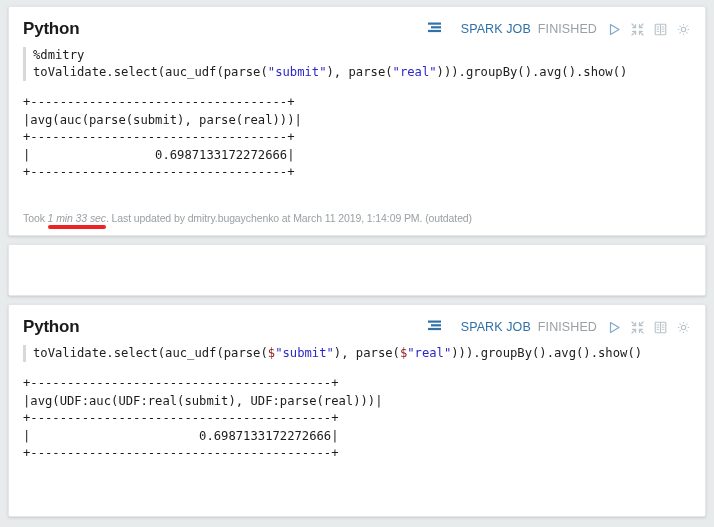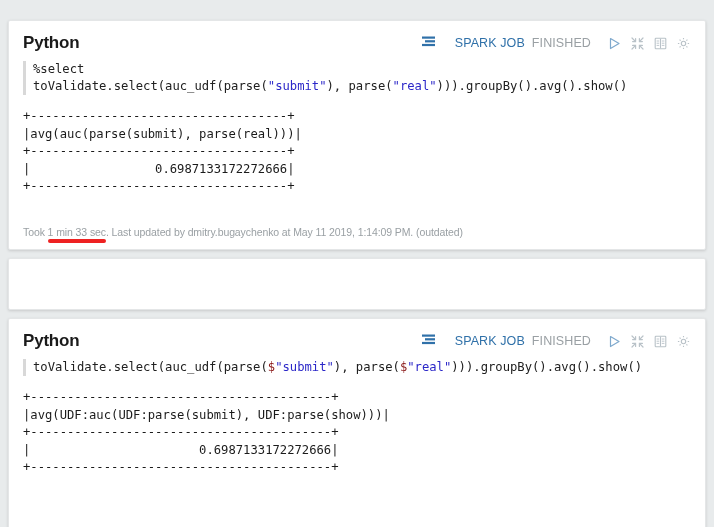--- a/index.html
+++ b/index.html
@@ -12,21 +12,21 @@
     background: #e8ebec;
     font-family: "Liberation Sans", sans-serif;
     overflow: hidden;
   }
   .page {
     width: 714px;
     height: 527px;
     position: relative;
     background: #e8ebec;
     box-sizing: border-box;
-    padding: 20px 8px 0 8px;
+    padding: 6px 8px 0 8px;
   }
   .paragraph {
     background: #ffffff;
     border: 1px solid #e4e6e7;
     border-radius: 2px;
     box-shadow: 0 1px 3px rgba(0,0,0,0.14);
     box-sizing: border-box;
     position: relative;
     margin-bottom: 8px;
   }
@@ -62,21 +62,21 @@
     font-size: 12.5px;
     letter-spacing: 0.1px;
     white-space: nowrap;
   }
   .spark-icon { display: block; }
   .status-text {
     color: #9aa0a4;
     font-size: 12.5px;
     letter-spacing: 0.1px;
     white-space: nowrap;
-    margin-right: 8px;
+    margin-right: 2px;
   }
   .tool-icon {
     width: 16px;
     height: 16px;
     display: flex;
     align-items: center;
     justify-content: center;
     cursor: pointer;
   }
 
@@ -110,20 +110,21 @@
     bottom: 11px;
     font-size: 10.5px;
     color: #9aa0a4;
     letter-spacing: -0.1px;
     white-space: nowrap;
     font-family: "Liberation Sans", sans-serif;
   }
   .underlined {
     position: relative;
     display: inline-block;
+    font-style: italic;
   }
   .underlined::after {
     content: "";
     position: absolute;
     left: 0;
     right: 0;
     bottom: -5px;
     height: 4px;
     background: #ee2222;
     border-radius: 2px;
@@ -191,31 +192,31 @@
               <path d="M6.5 0.9 L6.5 2.3 M6.5 10.7 L6.5 12.1 M0.9 6.5 L2.3 6.5 M10.7 6.5 L12.1 6.5
                        M2.6 2.6 L3.6 3.6 M9.4 9.4 L10.4 10.4 M10.4 2.6 L9.4 3.6 M3.6 9.4 L2.6 10.4"></path>
             </g>
           </svg>
         </span>
 
       </div>
     </div>
 
     <div class="editor">
-      <div class="code-line"><span>%select</span></div>
+      <div class="code-line"><span>%dmitry</span></div>
       <div class="code-line"><span>toValidate.select(auc_udf(parse(</span><span class="tok-str">"submit"</span><span>), parse(</span><span class="tok-str">"real"</span><span>))).groupBy().avg().show()</span></div>
     </div>
 
     <div class="result"><span>+-----------------------------------+</span>
 <span>|avg(auc(parse(submit), parse(real)))|</span>
 <span>+-----------------------------------+</span>
 <span>|                 0.6987133172272666|</span>
 <span>+-----------------------------------+</span></div>
 
-    <div class="footer"><span>Took </span><span class="underlined">1 min 33 sec</span><span>. Last updated by dmitry.bugaychenko at May 11 2019, 1:14:09 PM. (outdated)</span></div>
+    <div class="footer"><span>Took </span><span class="underlined">1 min 33 sec</span><span>. Last updated by dmitry.bugaychenko at March 11 2019, 1:14:09 PM. (outdated)</span></div>
   </div>
 
   <div class="paragraph para-blank"></div>
 
   <div class="paragraph para-scala">
     <div class="para-head">
       <div class="para-title">Python</div>
       <div class="para-tools">
 
         <div class="spark-job">
@@ -274,20 +275,20 @@
         </span>
 
       </div>
     </div>
 
     <div class="editor">
       <div class="code-line"><span>toValidate.select(auc_udf(parse(</span><span class="tok-dollar">$</span><span class="tok-str">"submit"</span><span>), parse(</span><span class="tok-dollar">$</span><span class="tok-str">"real"</span><span>))).groupBy().avg().show()</span></div>
     </div>
 
     <div class="result"><span>+-----------------------------------------+</span>
-<span>|avg(UDF:auc(UDF:parse(submit), UDF:parse(show)))|</span>
+<span>|avg(UDF:auc(UDF:real(submit), UDF:parse(real)))|</span>
 <span>+-----------------------------------------+</span>
 <span>|                       0.6987133172272666|</span>
 <span>+-----------------------------------------+</span></div>
 
   </div>
 
 </div>
 
 </body></html>

